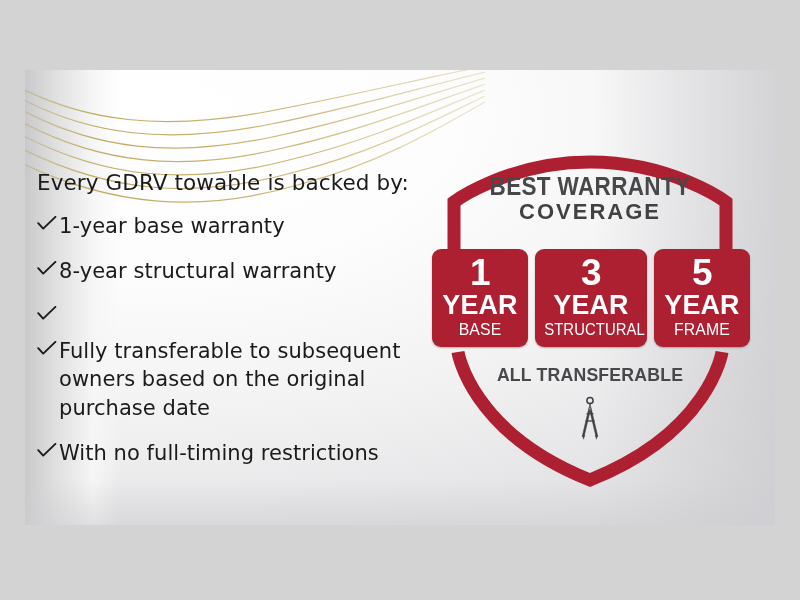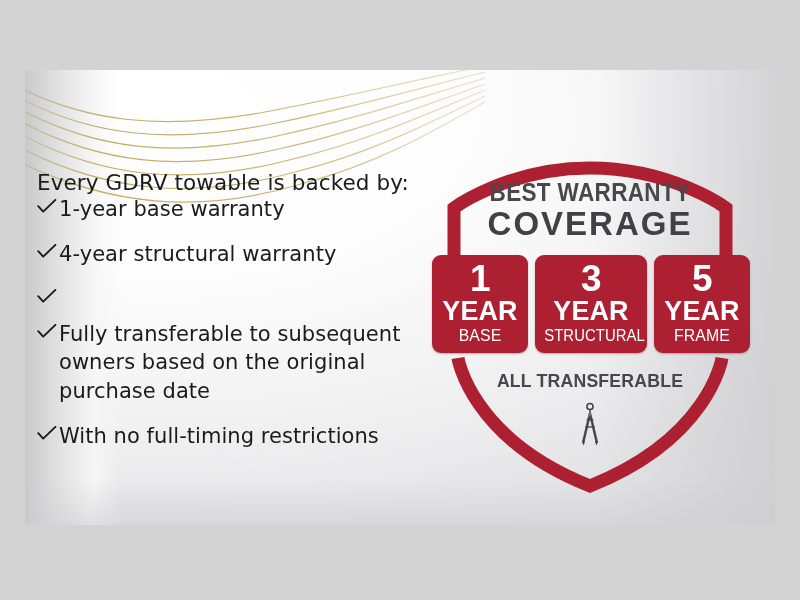--- a/index.html
+++ b/index.html
@@ -64,20 +64,21 @@
     left: 12px;
     top: 100px;
     width: 410px;
   }
   #headline {
     font-family: "DejaVu Sans", sans-serif;
     font-size: 21.5px;
     font-weight: 400;
     color: #1b1b1b;
     letter-spacing: 0.1px;
+    margin-bottom: 17px;
     white-space: nowrap;
   }
   .bullet {
     display: flex;
     align-items: flex-start;
     margin-bottom: 16px;
   }
   .bullet .chk {
     flex: 0 0 auto;
     width: 22px;
@@ -91,21 +92,21 @@
     font-weight: 400;
     color: #1b1b1b;
     line-height: 1.37;
     letter-spacing: 0.05px;
   }
 
   
   #badge {
     position: absolute;
     left: 385px;
-    top: 82px;
+    top: 76px;
     width: 360px;
     height: 350px;
   }
   #shield-svg {
     position: absolute;
     left: 0; top: 0;
     width: 360px; height: 350px;
   }
   #badge-head {
     position: absolute;
@@ -120,21 +121,21 @@
     font-weight: 700;
     font-size: 25px;
     color: #48484a;
     letter-spacing: 0.4px;
     transform: scaleX(0.9);
     line-height: 1.02;
   }
   #badge-head .l2 {
     font-family: "Liberation Sans", sans-serif;
     font-weight: 700;
-    font-size: 33px;
+    font-size: 22px;
     color: #414143;
     letter-spacing: 2.0px;
     line-height: 1.02;
     margin-top: 1px;
   }
 
   #tiles {
     position: absolute;
     left: 22px;
     top: 103px;
@@ -248,21 +249,21 @@
         </span>
         <span class="btext">1-year base warranty</span>
       </div>
 
       <div class="bullet">
         <span class="chk">
           <svg width="20" height="15" viewBox="0 0 20 15" fill="none" xmlns="http://www.w3.org/2000/svg">
             <path d="M1.2 7.2 L6.2 12.6 L18.4 0.9" stroke="#1b1b1b" stroke-width="1.9" stroke-linecap="round" stroke-linejoin="round"></path>
           </svg>
         </span>
-        <span class="btext">4-year structural warranty</span>
+        <span class="btext">8-year structural warranty</span>
       </div>
 
       <div class="bullet">
         <span class="chk">
           <svg width="20" height="15" viewBox="0 0 20 15" fill="none" xmlns="http://www.w3.org/2000/svg">
             <path d="M1.2 7.2 L6.2 12.6 L18.4 0.9" stroke="#1b1b1b" stroke-width="1.9" stroke-linecap="round" stroke-linejoin="round"></path>
           </svg>
         </span>
       </div>
 

